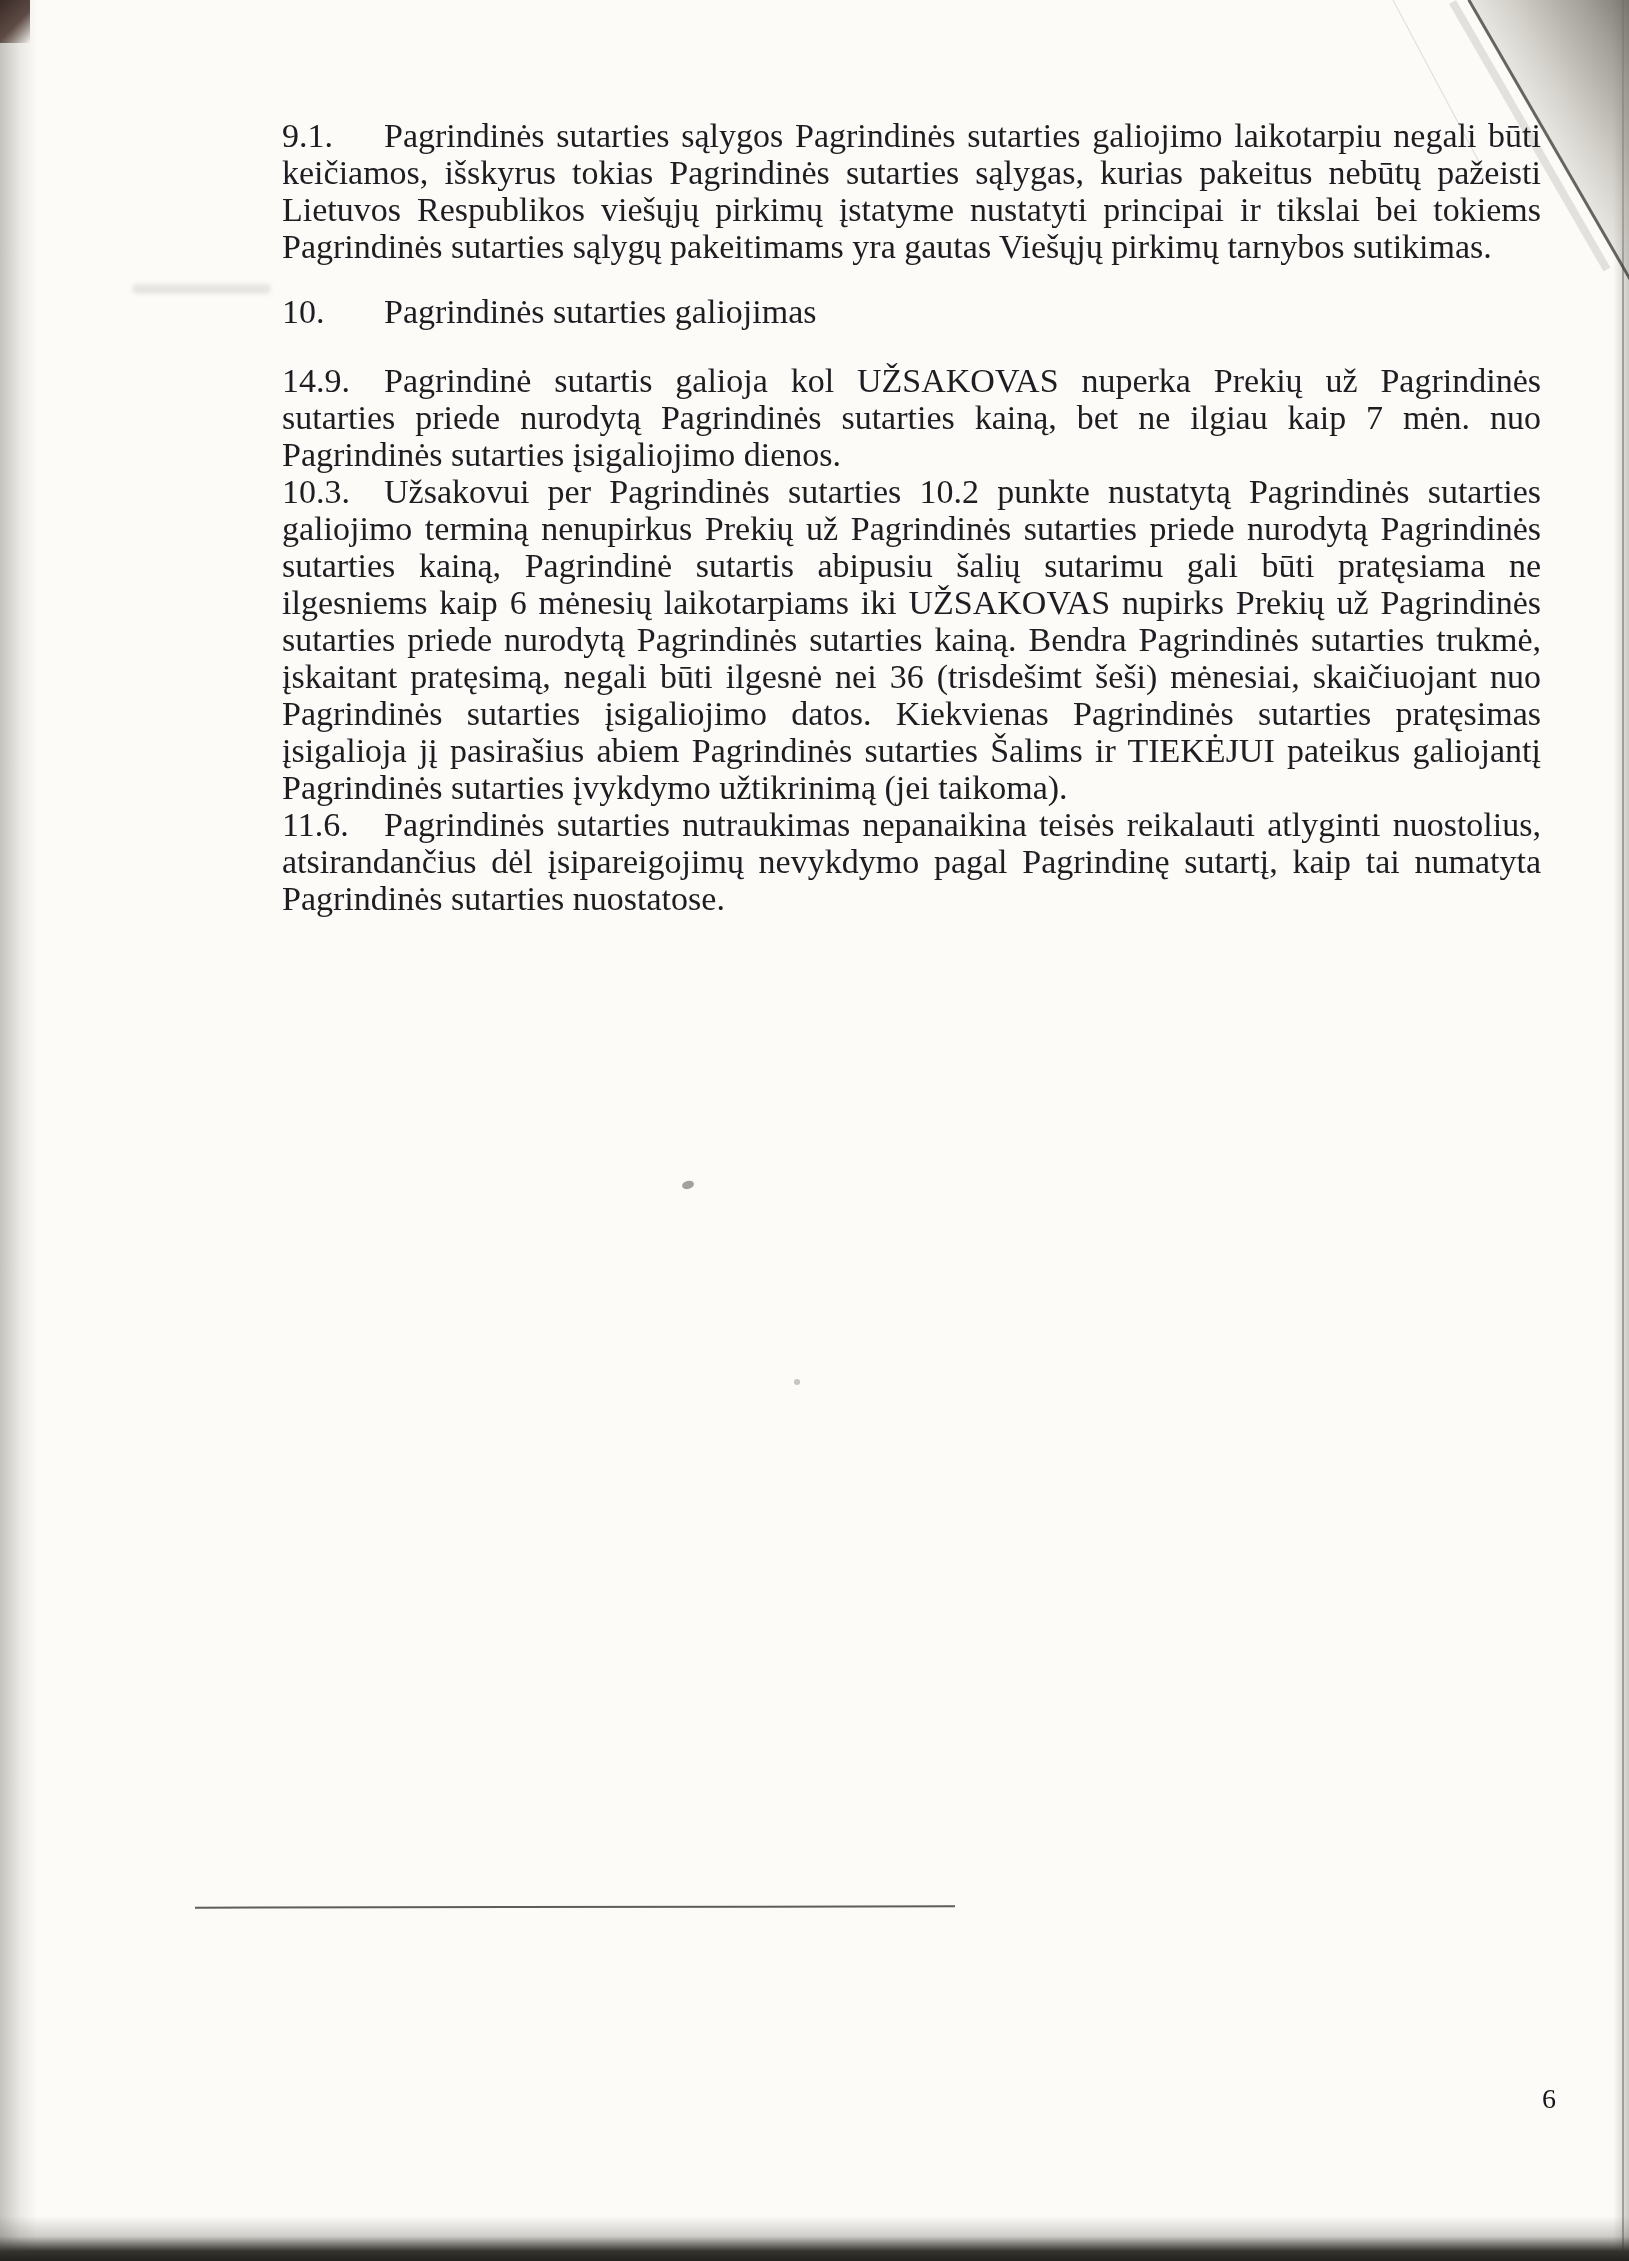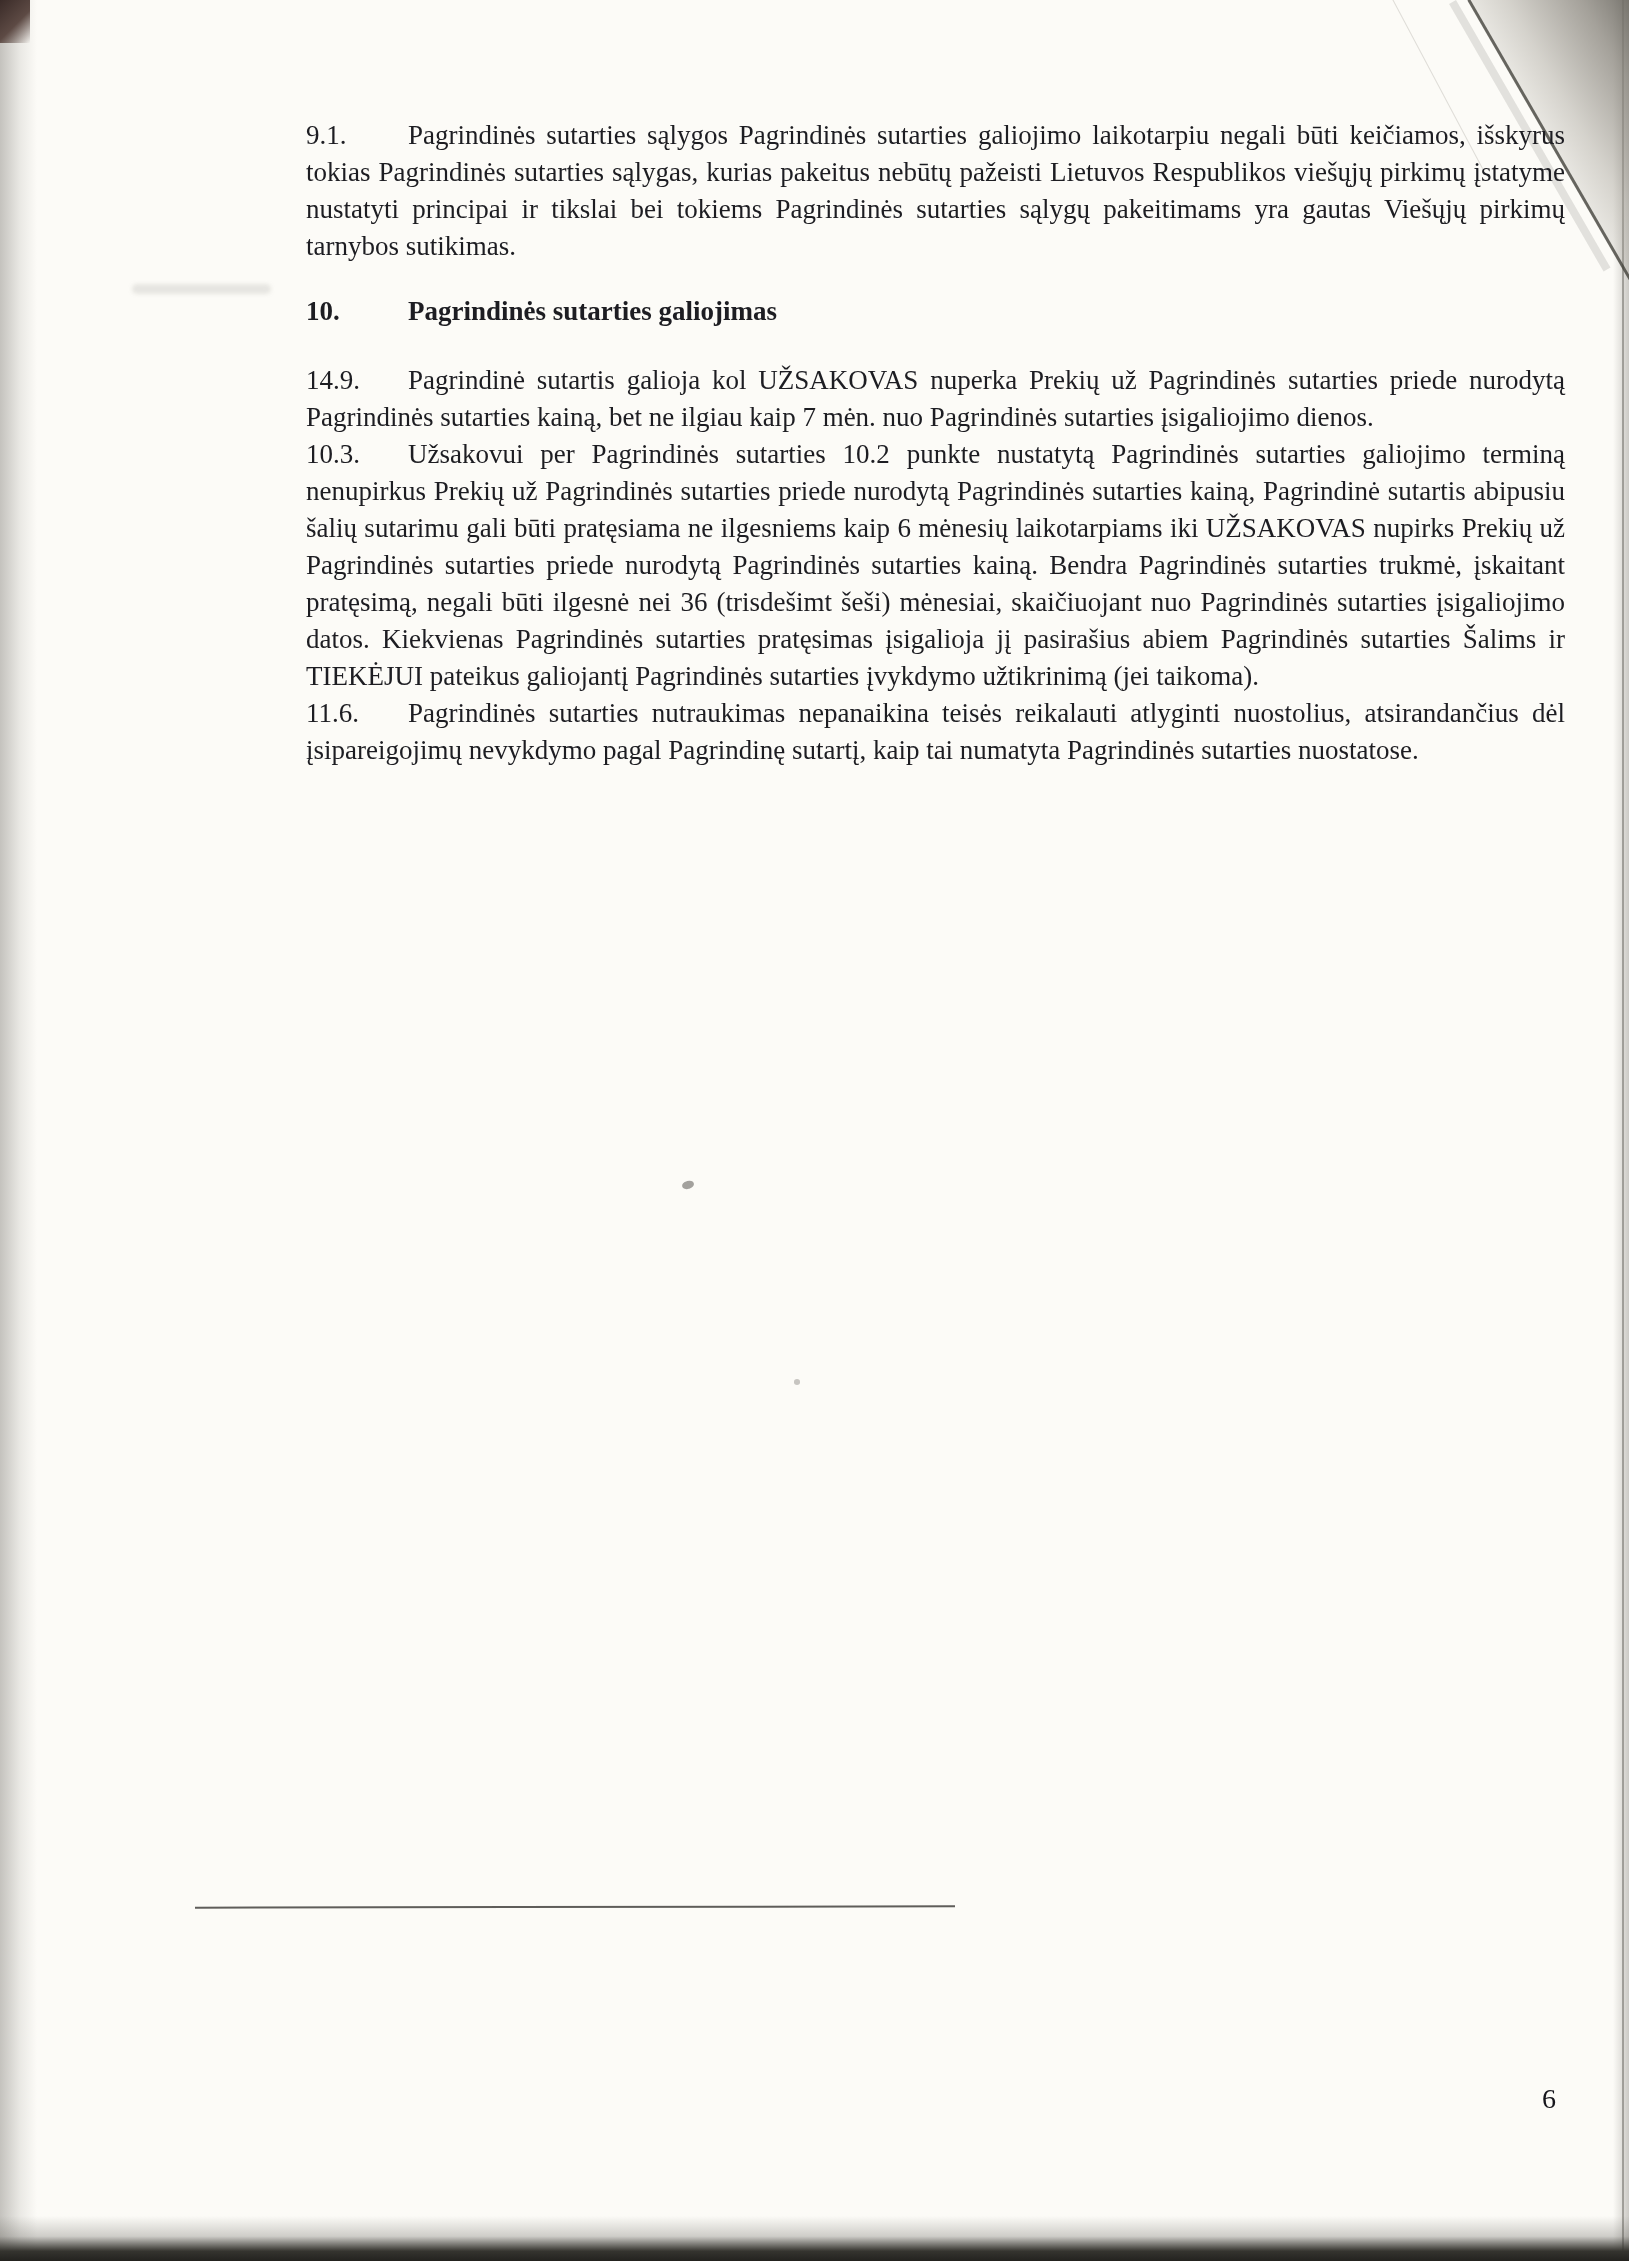--- a/index.html
+++ b/index.html
@@ -12,27 +12,26 @@
     position: relative;
     width: 1630px; height: 2261px;
     background: #fcfbf7;
     overflow: hidden;
     color: #1d1d22;
   }
   
   .content {
     position: absolute;
     left: 282px; top: 117px; width: 1259px;
-    font-size: 27px; line-height: 37px;
+    font-size: 34px; line-height: 37px;
     text-align: justify;
-    margin-left: 24px;
   }
   .para { margin: 0; }
   .num { display: inline-block; min-width: 102px; }
-  .heading { margin: 28px 0 32px 0; font-weight: bold; }
+  .heading { margin: 28px 0 32px 0; font-weight: normal; }
   
   .page-number {
     position: absolute; left: 1542px; top: 2083px;
     font-size: 28px; color: #16161c;
   }
   
   .edge-left {
     position: absolute; left: 0; top: 0; bottom: 0; width: 37px;
     background: linear-gradient(to right, rgba(105,102,96,0.38), rgba(105,102,96,0.12) 55%, rgba(105,102,96,0));
   }

